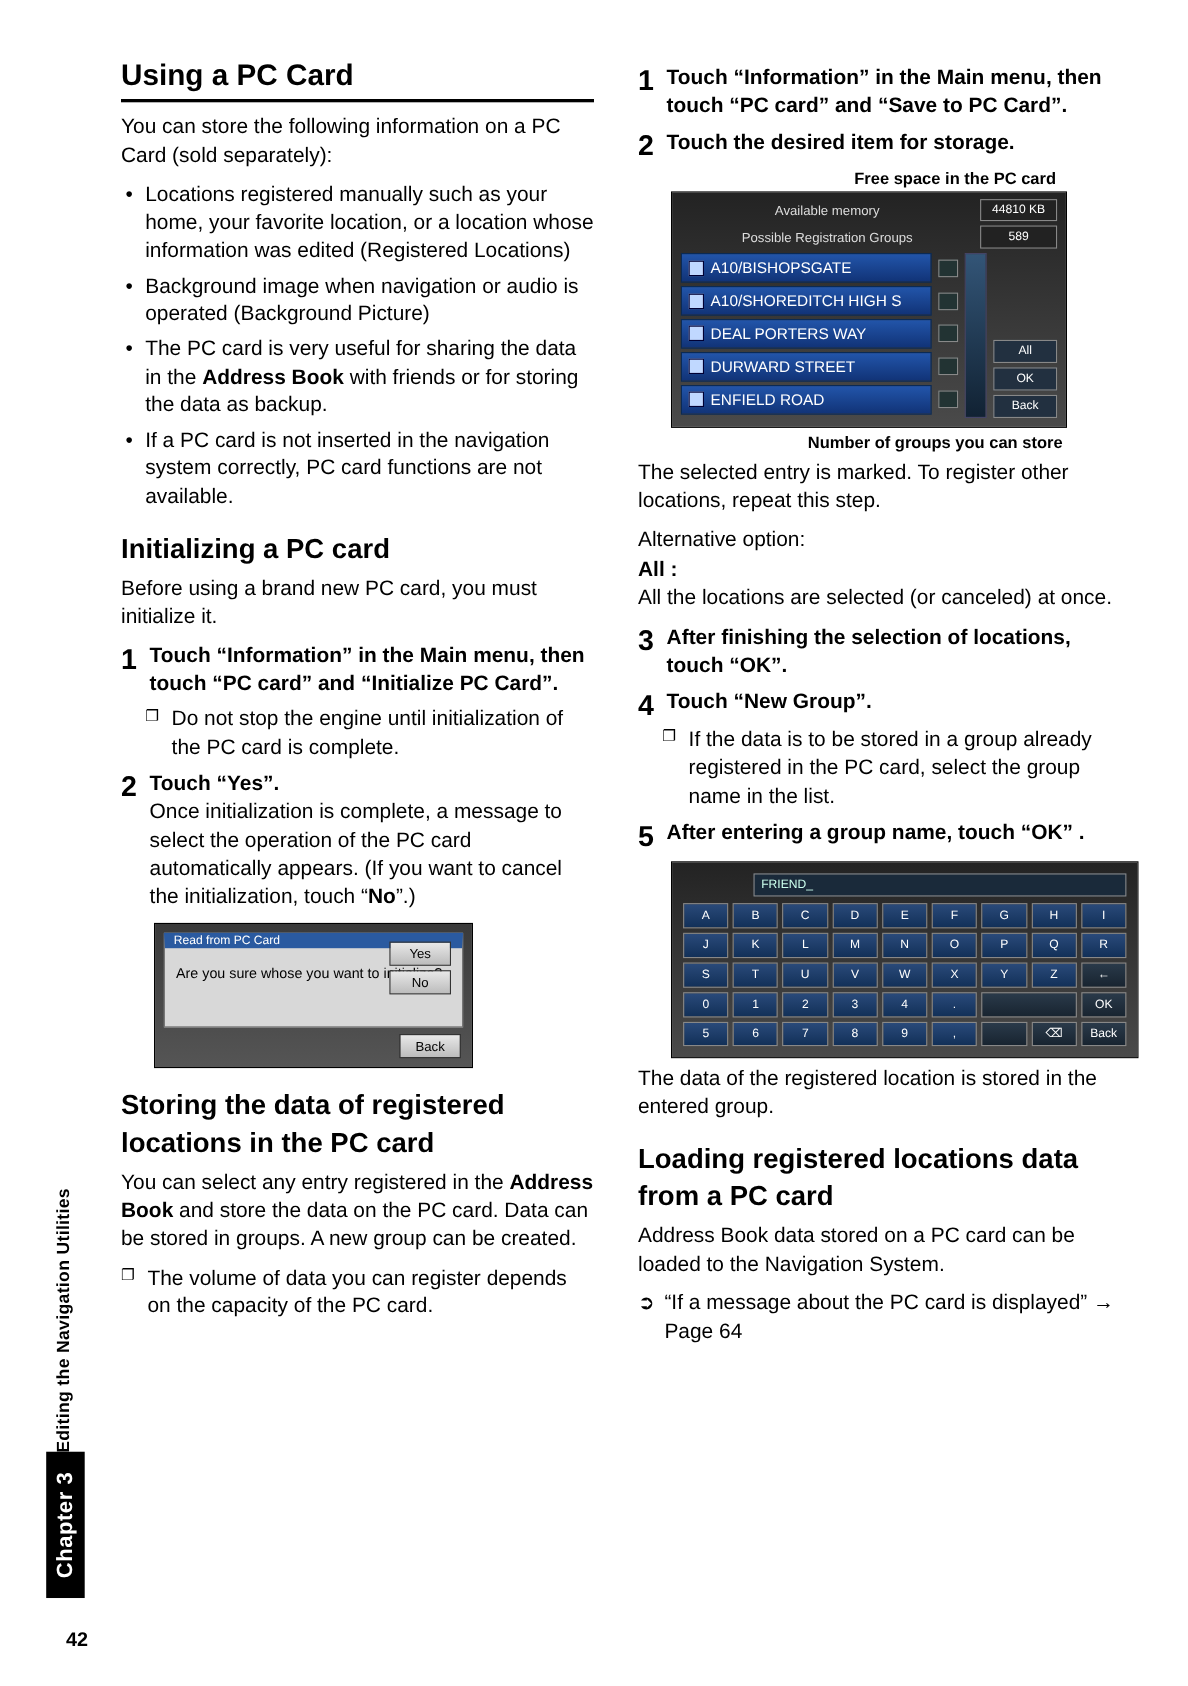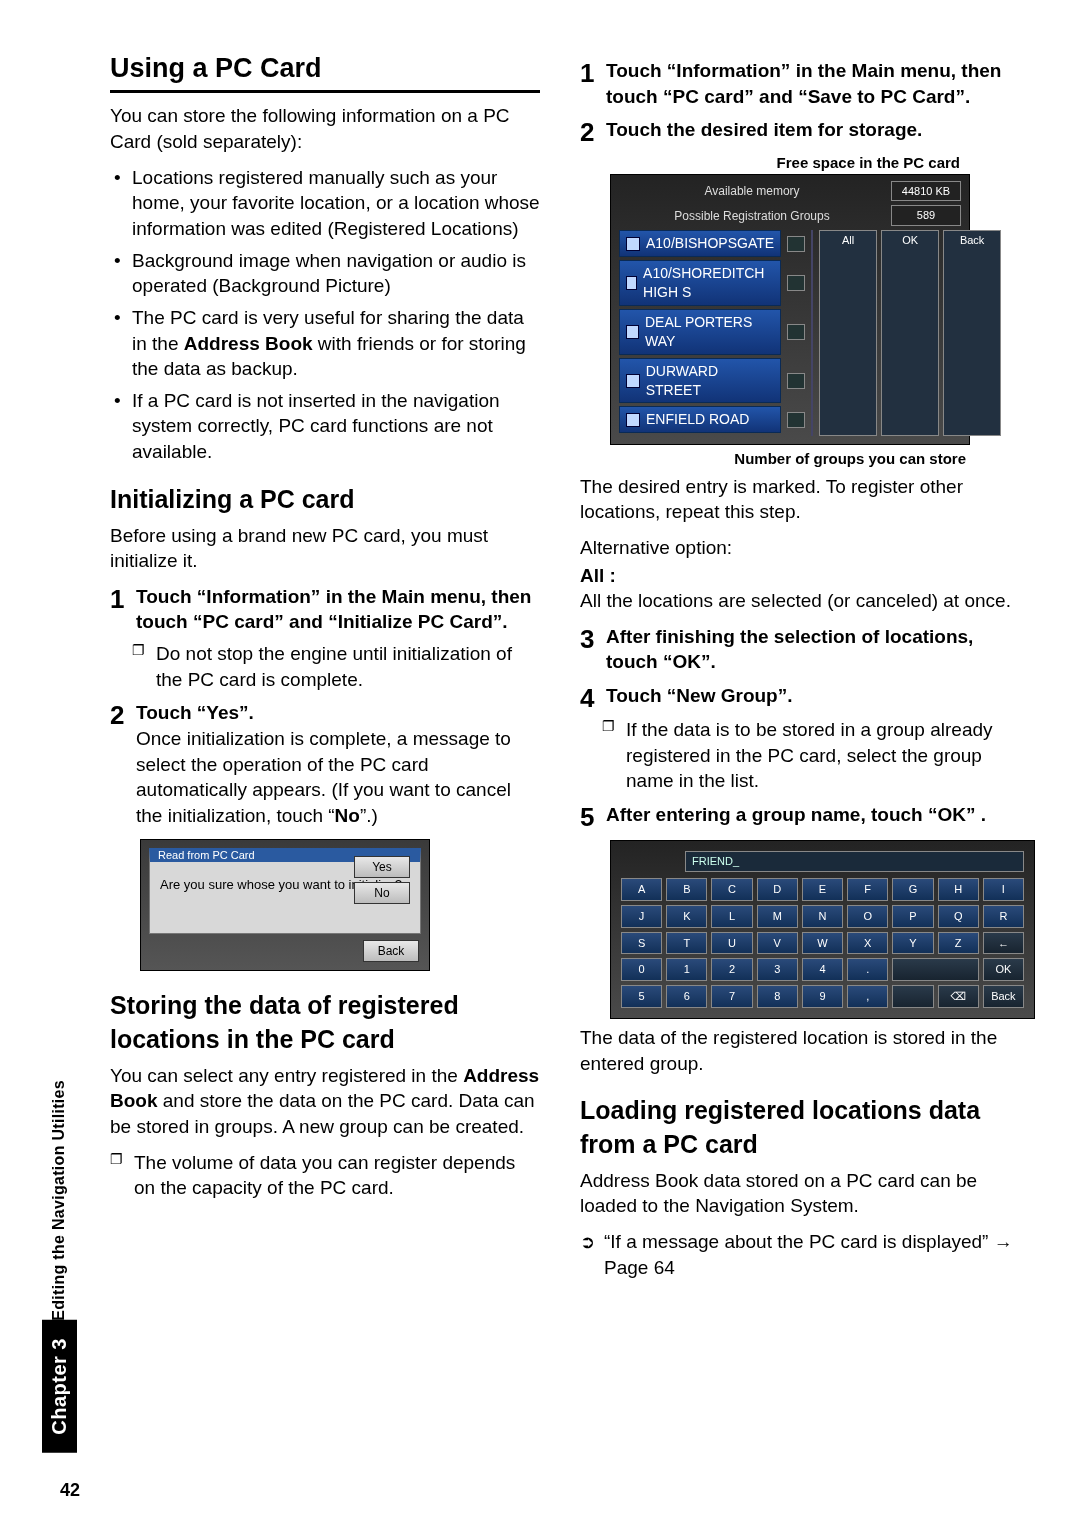--- a/index.html
+++ b/index.html
@@ -409,31 +409,31 @@
                 </div>
               <div class="loc-row">
                   <div class="loc-name">
                     <span class="loc-icon"></span>
                     <span>ENFIELD ROAD</span>
                   </div>
                   <div class="chk"></div>
                 </div>
             </div>
             <div class="scroll"></div>
-            <div style="display:flex; flex-direction:row; justify-content:flex-end; gap:4px;">
+            <div style="display:flex; flex-direction:column; justify-content:flex-end; gap:4px;">
               <div class="side-btn">All</div>
               <div class="side-btn">OK</div>
               <div class="side-btn">Back</div>
             </div>
           </div>
         </div>
         <div class="memlabel-bot">Number of groups you can store</div>
       </div>
 
-      <p class="para">The desired entry is marked. To register other locations, repeat this step.</p>
+      <p class="para">The selected entry is marked. To register other locations, repeat this step.</p>
       <p class="para" style="margin-bottom:2px;">Alternative option:</p>
       <div style="font-weight:bold;">All :</div>
       <p class="para">All the locations are selected (or canceled) at once.</p>
 
       <div class="step">
         <div class="num">3</div>
         <div class="body"><span class="bold">After finishing the selection of locations, touch “OK”.</span></div>
       </div>
 
       <div class="step">

